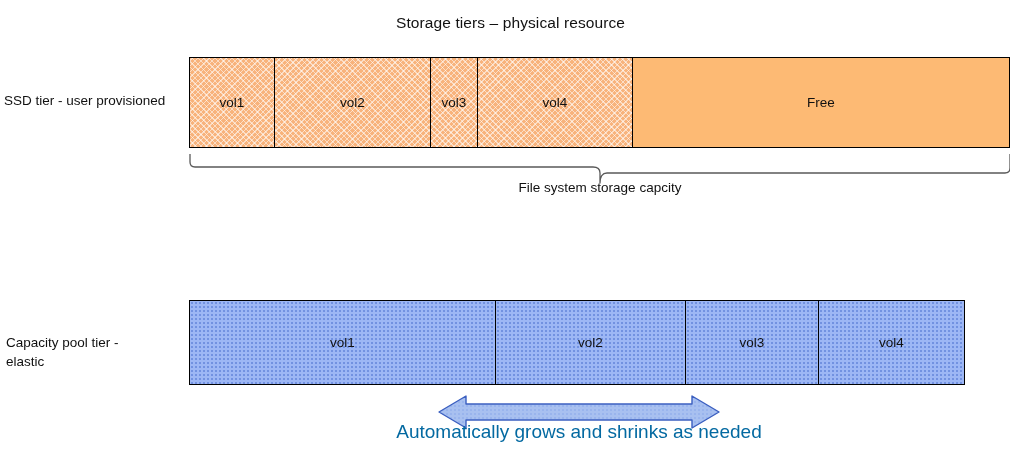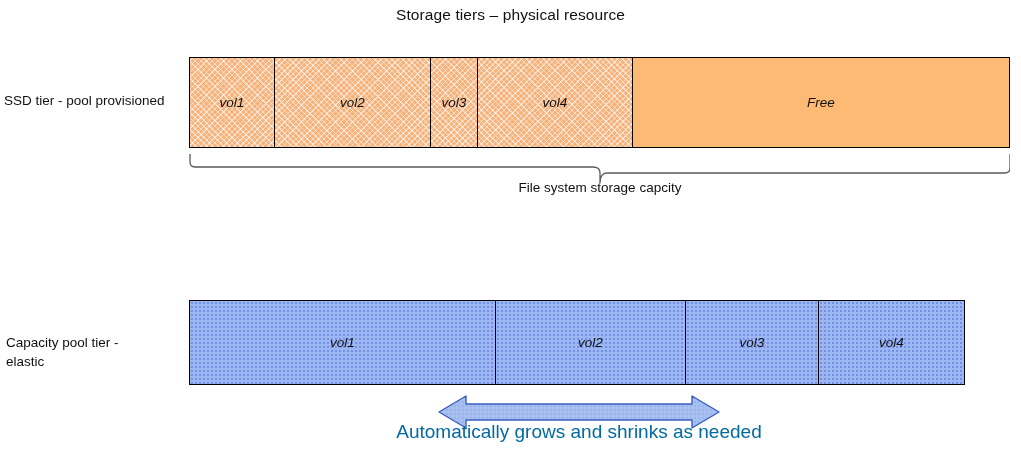--- a/index.html
+++ b/index.html
@@ -22,21 +22,21 @@
     position: absolute;
     left: 0; top: 0;
     width: 1021px;
     height: 471px;
   }
 
   
   .diagram-title {
     position: absolute;
     left: 0;
-    top: 6px;
+    top: 14px;
     width: 1021px;
     text-align: center;
     font-size: 15.5px;
     color: #111111;
     letter-spacing: 0.1px;
   }
 
   
   .row-label {
     position: absolute;
@@ -55,21 +55,20 @@
     top: 333px;
     width: 176px;
   }
 
   
   .bar {
     position: absolute;
     display: flex;
     box-sizing: border-box;
     border: 1.6px solid #000000;
-    font-style: italic;
   }
   #ssd-bar {
     left: 189px;
     top: 57px;
     width: 821px;
     height: 91px;
   }
   #capacity-bar {
     left: 189px;
     top: 300px;
@@ -154,21 +153,21 @@
     color: #0369a1;
   }
 </style>
 </head>
 <body>
 
 <div class="canvas">
 
   <div class="diagram-title">Storage tiers – physical resource</div>
 
-  <div class="row-label" id="ssd-tier-label">SSD tier - pool provisioned</div>
+  <div class="row-label" id="ssd-tier-label">SSD tier - user provisioned</div>
 
   <div class="bar" id="ssd-bar">
     <div class="cell fill-orange" style="width:85px">
       <span class="cell-label">vol1</span>
     </div>
     <div class="cell fill-orange" style="width:156px">
       <span class="cell-label">vol2</span>
     </div>
     <div class="cell fill-orange" style="width:47px">
       <span class="cell-label">vol3</span>

